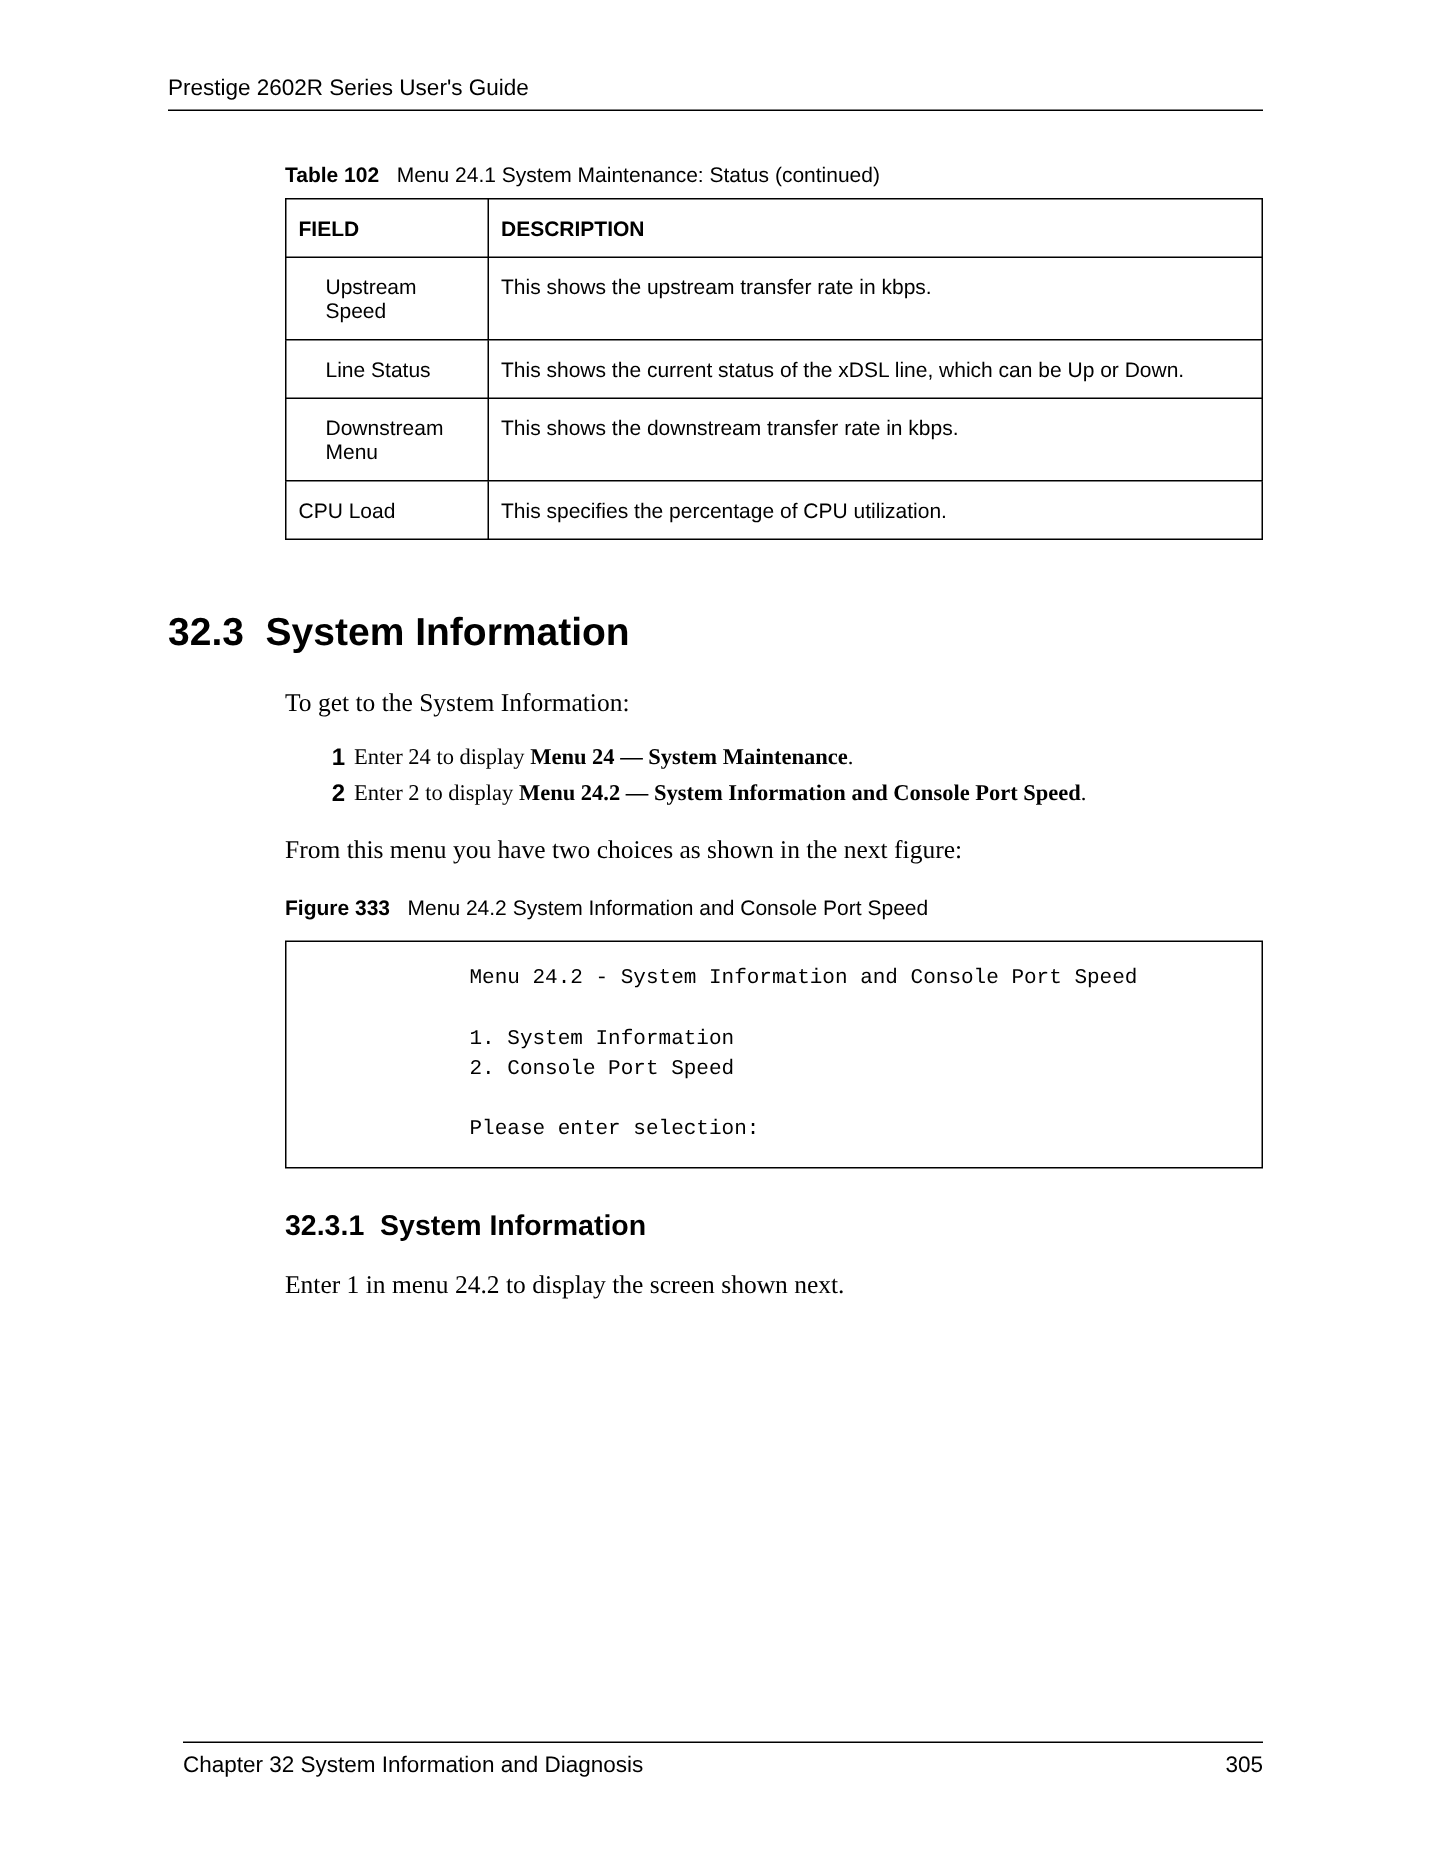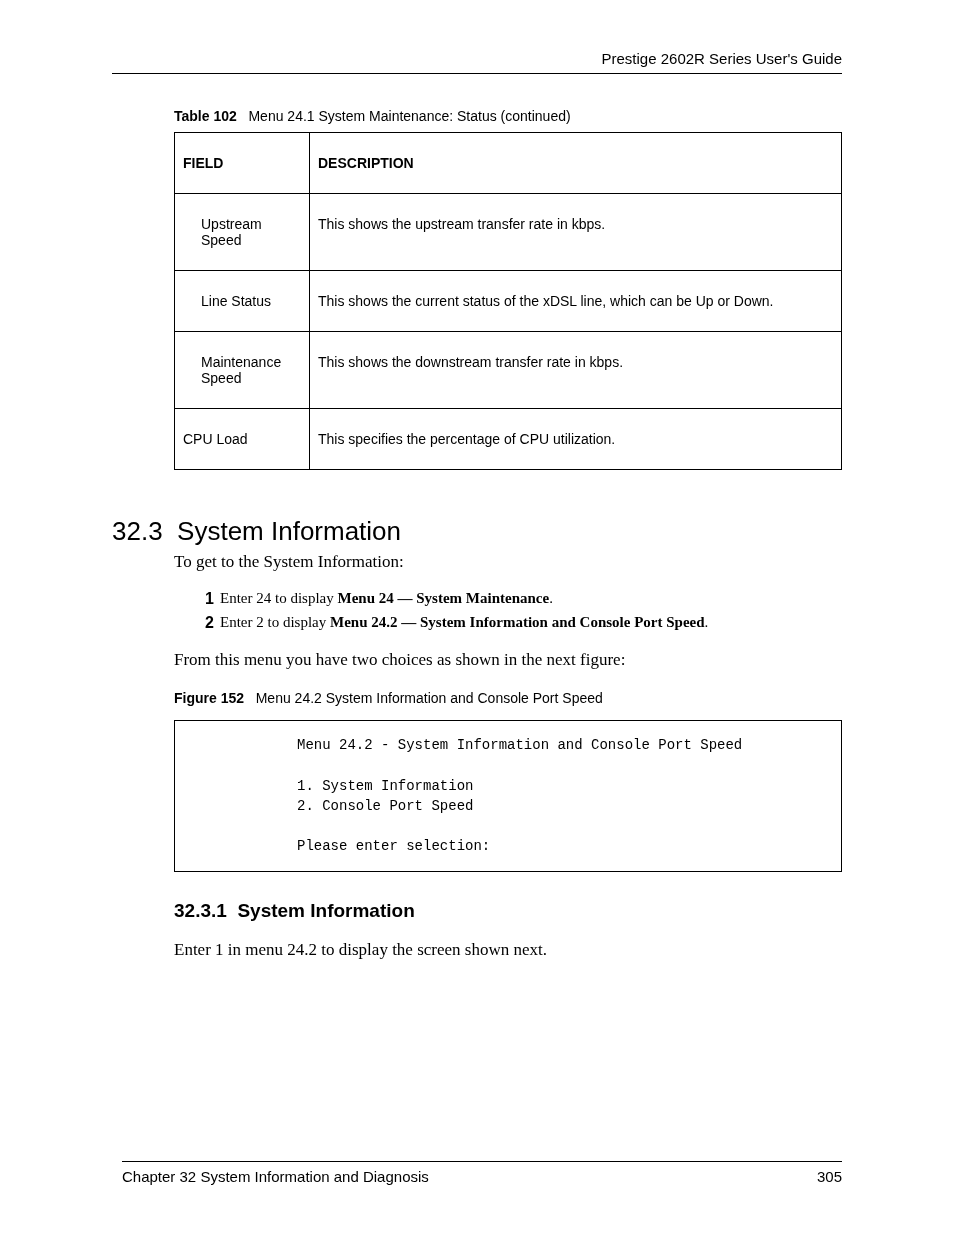--- a/index.html
+++ b/index.html
@@ -13,64 +13,64 @@
     box-sizing: border-box;
     position: relative;
   }
   .page {
     padding: 50px 112px 0 112px;
     box-sizing: border-box;
   }
   .header-text {
     font-family: Arial, Helvetica, sans-serif;
     font-size: 15px;
-    text-align: right;
+    text-align: left;
     margin-bottom: 6px;
   }
   .header-rule {
     border: none;
     border-top: 1.5px solid #000;
     margin: 0 0 34px 0;
   }
   .indent-block {
-    margin-left: 62px;
+    margin-left: 78px;
   }
   .table-caption {
     font-family: Arial, Helvetica, sans-serif;
     font-size: 14px;
     margin-bottom: 8px;
   }
   .table-caption .bold {
     font-weight: bold;
   }
   table.doc-table {
     border-collapse: collapse;
     width: 100%;
     font-family: Arial, Helvetica, sans-serif;
     font-size: 14px;
   }
   table.doc-table th, table.doc-table td {
     border: 1px solid #000;
-    padding: 22px 8px;
+    padding: 11px 8px;
     text-align: left;
     vertical-align: top;
   }
   table.doc-table th {
     font-weight: bold;
     font-variant: small-caps;
     background: #fff;
   }
   table.doc-table th.field-col { width: 118px; }
   .row-indent { padding-left: 18px; display: inline-block; }
   
   h1.section-heading {
     font-family: Arial, Helvetica, sans-serif;
-    font-weight: normal;
+    font-weight: bold;
     font-size: 26px;
-    margin: 46px 0 5px 0;
+    margin: 46px 0 22px 0;
   }
   .body-text {
     font-family: "Times New Roman", Times, serif;
     font-size: 17px;
     margin: 0 0 18px 0;
   }
   .num-list {
     margin: 0 0 18px 20px;
     padding: 0;
   }
@@ -159,21 +159,21 @@
       <tbody>
         <tr>
           <td><span class="row-indent">Upstream Speed</span></td>
           <td>This shows the upstream transfer rate in kbps.</td>
         </tr>
         <tr>
           <td><span class="row-indent">Line Status</span></td>
           <td>This shows the current status of the xDSL line, which can be Up or Down.</td>
         </tr>
         <tr>
-          <td><span class="row-indent">Maintenance Speed</span></td>
+          <td><span class="row-indent">Downstream Menu</span></td>
           <td>This shows the downstream transfer rate in kbps.</td>
         </tr>
         <tr>
           <td>CPU Load</td>
           <td>This specifies the percentage of CPU utilization.</td>
         </tr>
       </tbody>
     </table>
 
   </div>
@@ -193,21 +193,21 @@
       </div>
       <div class="item">
         <span class="num">2</span>
         <span class="txt"><span>Enter 2 to display </span><span class="b">Menu 24.2 — System Information and Console Port Speed</span><span>.</span></span>
       </div>
     </div>
 
     <p class="body-text">From this menu you have two choices as shown in the next figure:</p>
 
     <div class="figure-caption">
-      <span class="bold">Figure 152</span>&nbsp;&nbsp;&nbsp;<span>Menu 24.2 System Information and Console Port Speed</span>
+      <span class="bold">Figure 333</span>&nbsp;&nbsp;&nbsp;<span>Menu 24.2 System Information and Console Port Speed</span>
     </div>
 
     <div class="console-box">Menu 24.2 - System Information and Console Port Speed
 
 1. System Information
 2. Console Port Speed
 
 Please enter selection:</div>
 
     <h2 class="subsection-heading">

